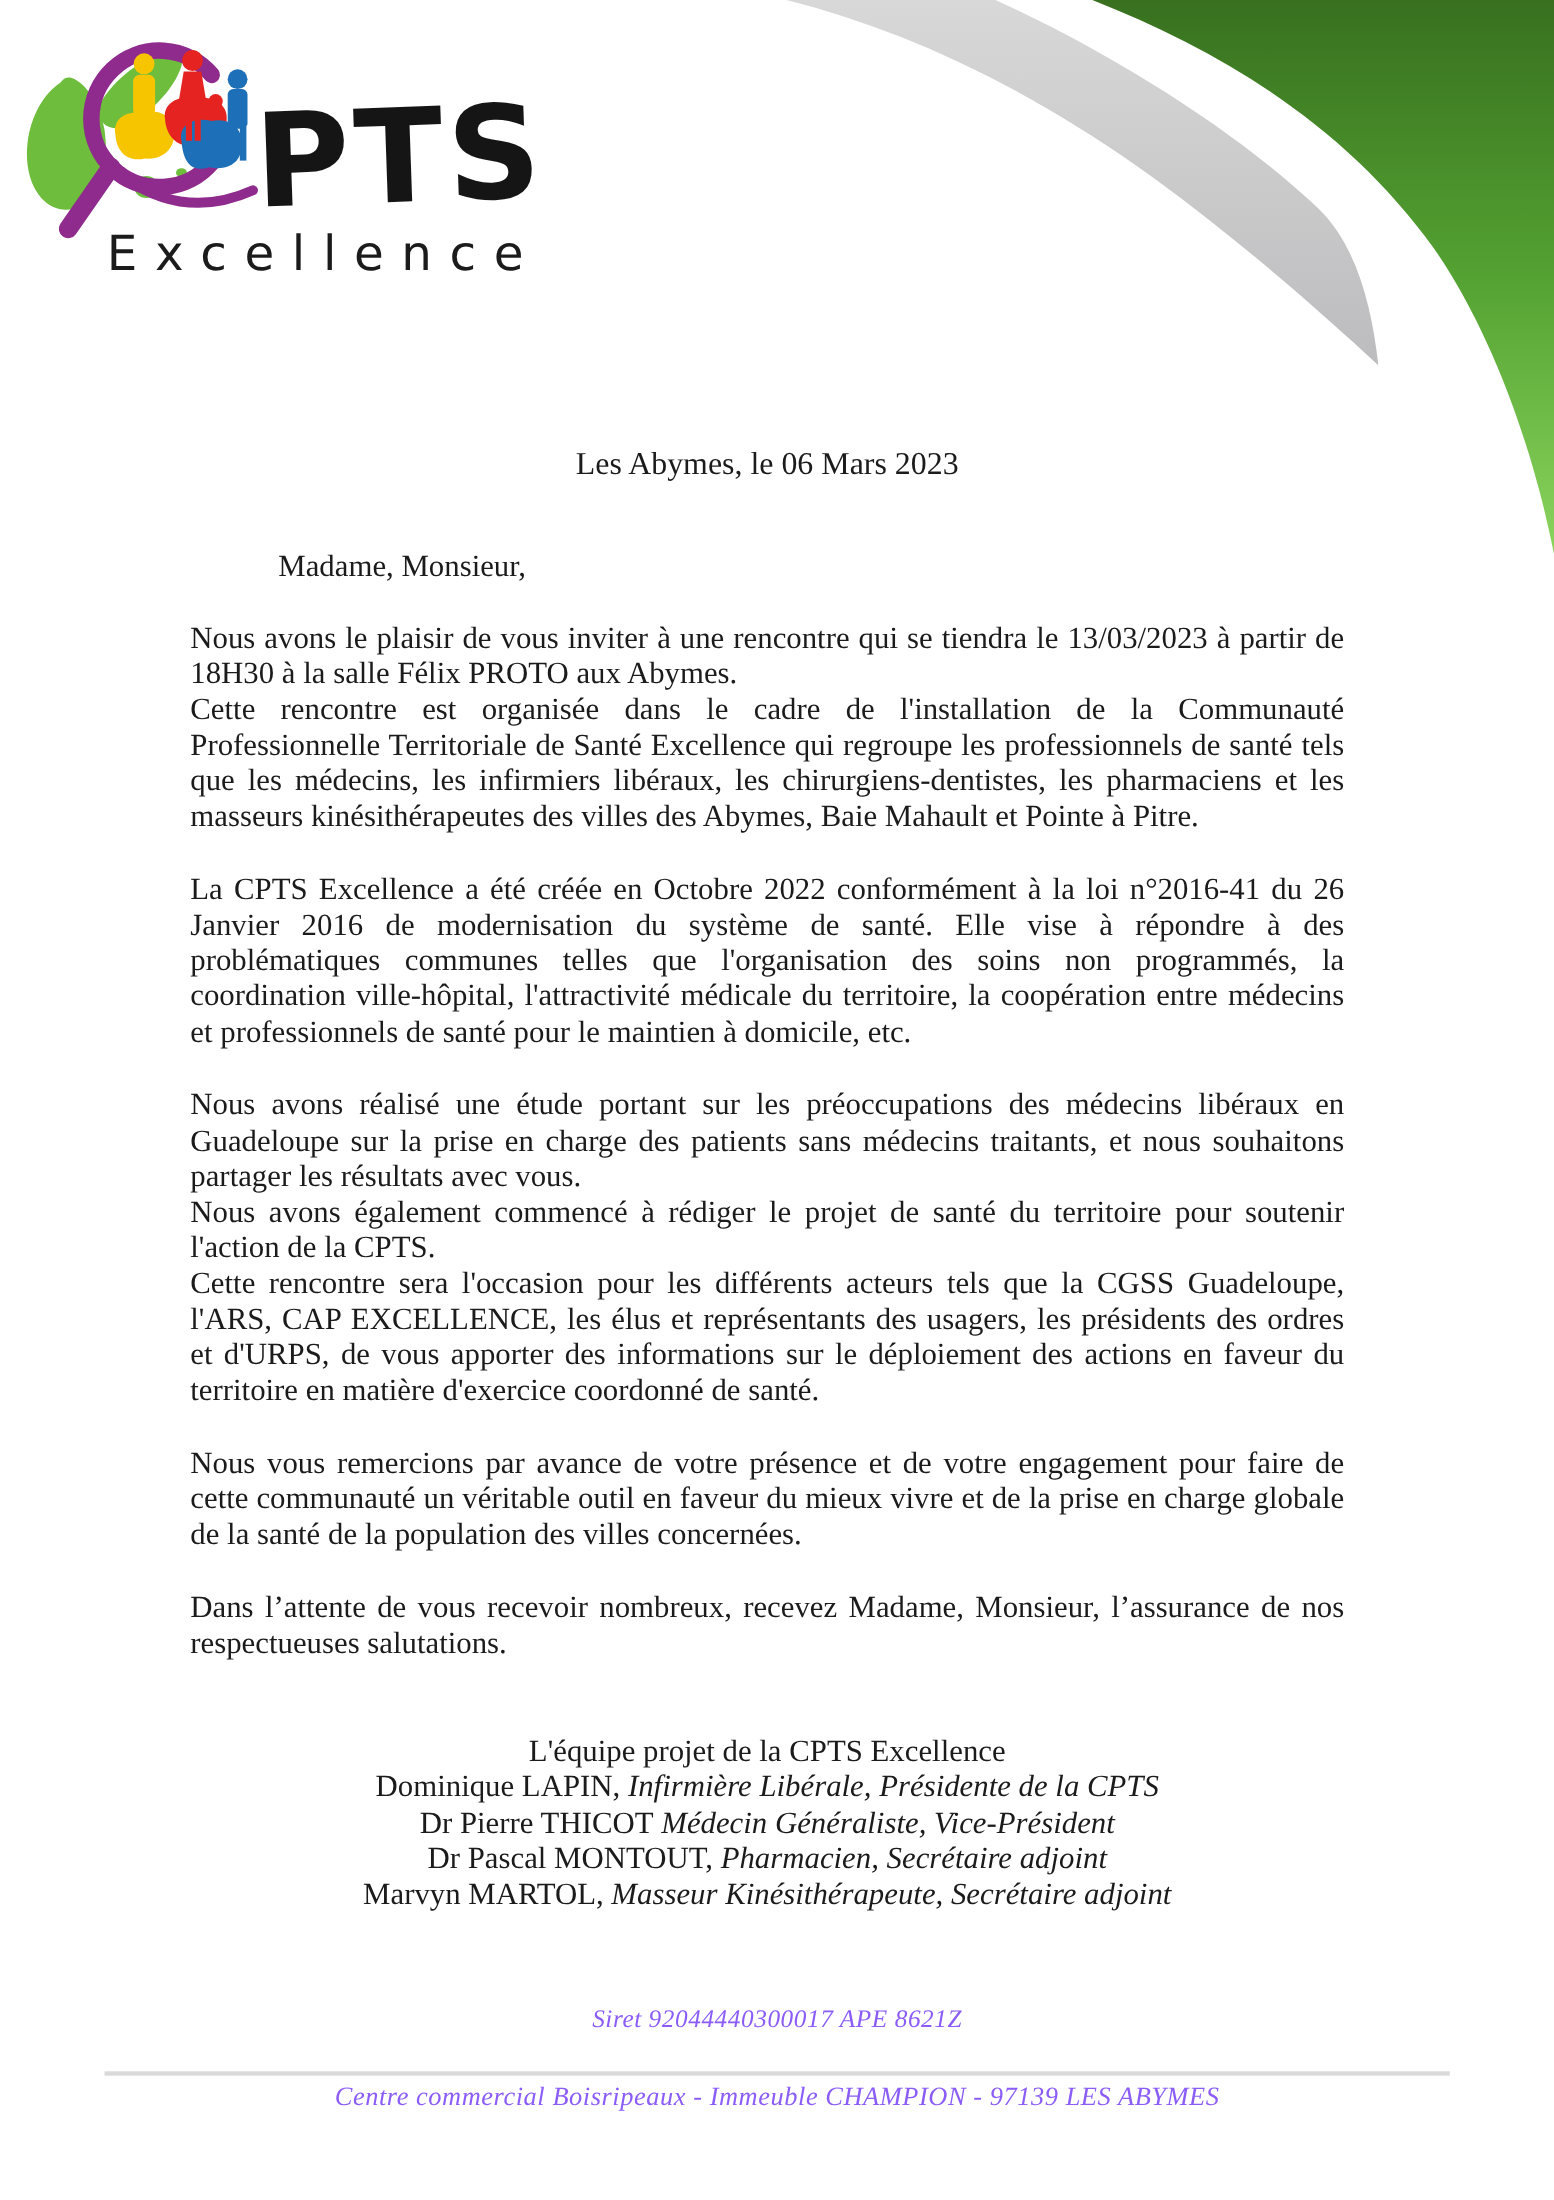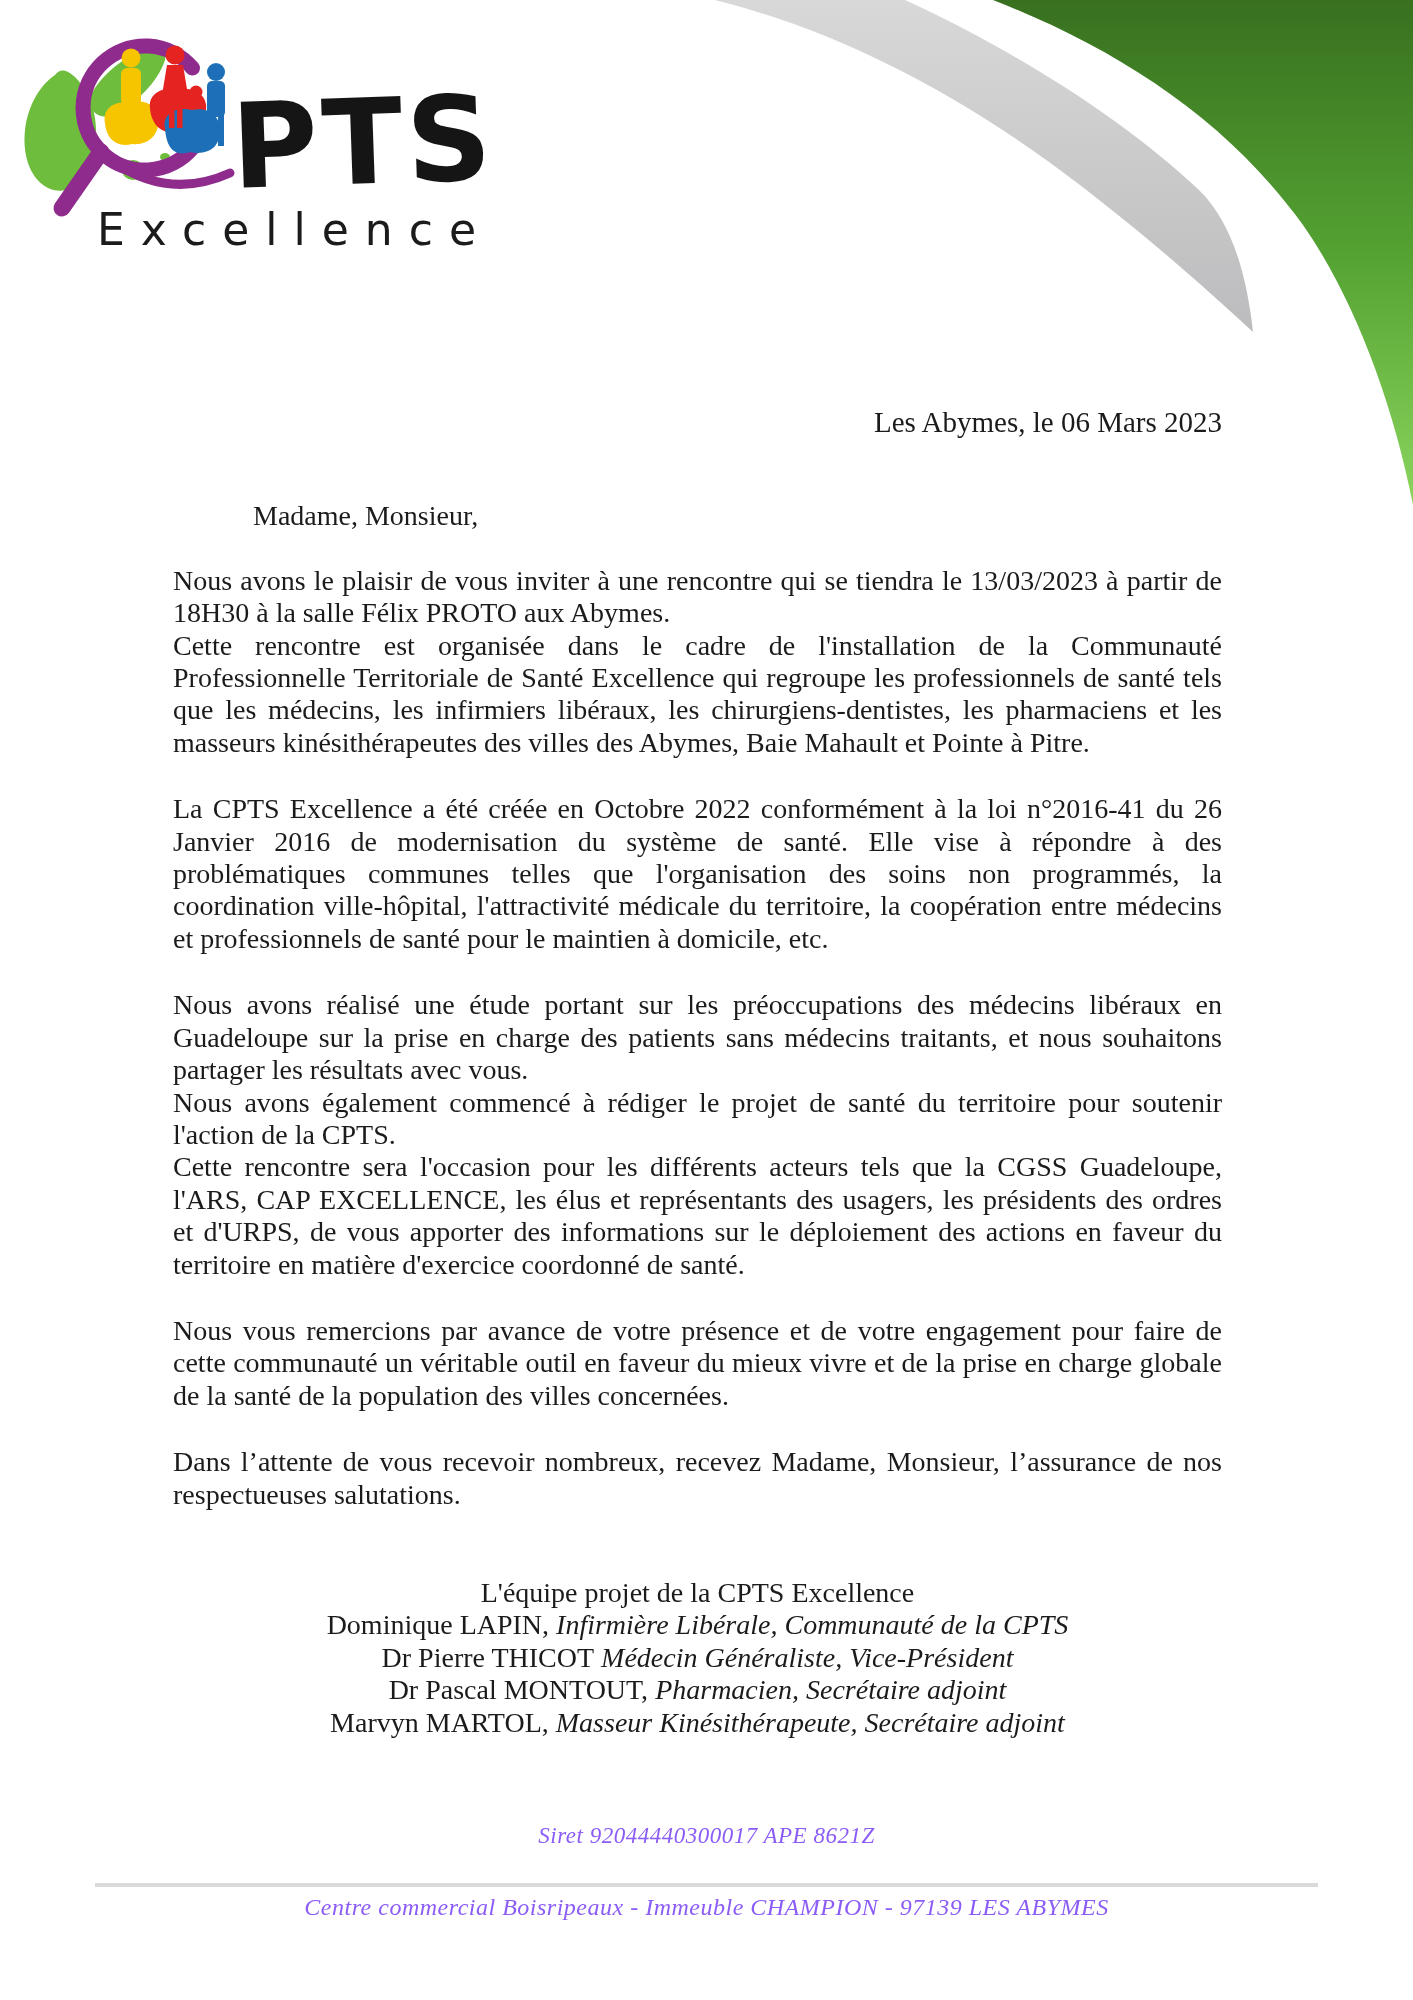--- a/index.html
+++ b/index.html
@@ -15,21 +15,21 @@
   
   .swoosh{position:absolute;top:0;left:0;width:1413px;height:620px;pointer-events:none;}
   
   .logo{position:absolute;top:8px;left:20px;width:560px;height:255px;}
   
   .content{
     position:relative;
     padding:406px 191px 0 173px;
     font-size:28px;line-height:32.4px;
   }
-  .date-line{text-align:right;font-size:29px;margin:0;}
+  .date-line{text-align:center;font-size:29px;margin:0;}
   .salutation{margin:62px 0 0 0;padding-left:80px;}
   .pgroup{margin-top:34px;}
   .pgroup.first{margin-top:32px;}
   .pgroup p{margin:0;text-align:justify;}
   .signature{margin-top:66px;text-align:center;}
   .signature div{white-space:nowrap;}
   .sig-role{font-style:italic;}
   
   .footer-rule{position:absolute;left:95px;right:95px;top:1883px;height:4px;background:#dadada;}
   .footer-text{
@@ -133,21 +133,21 @@
       <p>Nous vous remercions par avance de votre présence et de votre engagement pour faire de cette communauté un véritable outil en faveur du mieux vivre et de la prise en charge globale de la santé de la population des villes concernées.</p>
     </div>
 
     <div class="pgroup">
       <p>Dans l’attente de vous recevoir nombreux, recevez Madame, Monsieur, l’assurance de nos respectueuses salutations.</p>
     </div>
 
     <div class="signature">
       <div>L'équipe projet de la CPTS Excellence</div>
       <div>
-        <span>Dominique LAPIN,</span><span class="sig-role"> Infirmière Libérale, Communauté de la CPTS</span>
+        <span>Dominique LAPIN,</span><span class="sig-role"> Infirmière Libérale, Présidente de la CPTS</span>
       </div>
       <div>
         <span>Dr Pierre THICOT</span><span class="sig-role"> Médecin Généraliste, Vice-Président</span>
       </div>
       <div>
         <span>Dr Pascal MONTOUT,</span><span class="sig-role"> Pharmacien, Secrétaire adjoint</span>
       </div>
       <div>
         <span>Marvyn MARTOL,</span><span class="sig-role"> Masseur Kinésithérapeute, Secrétaire adjoint</span>
       </div>

